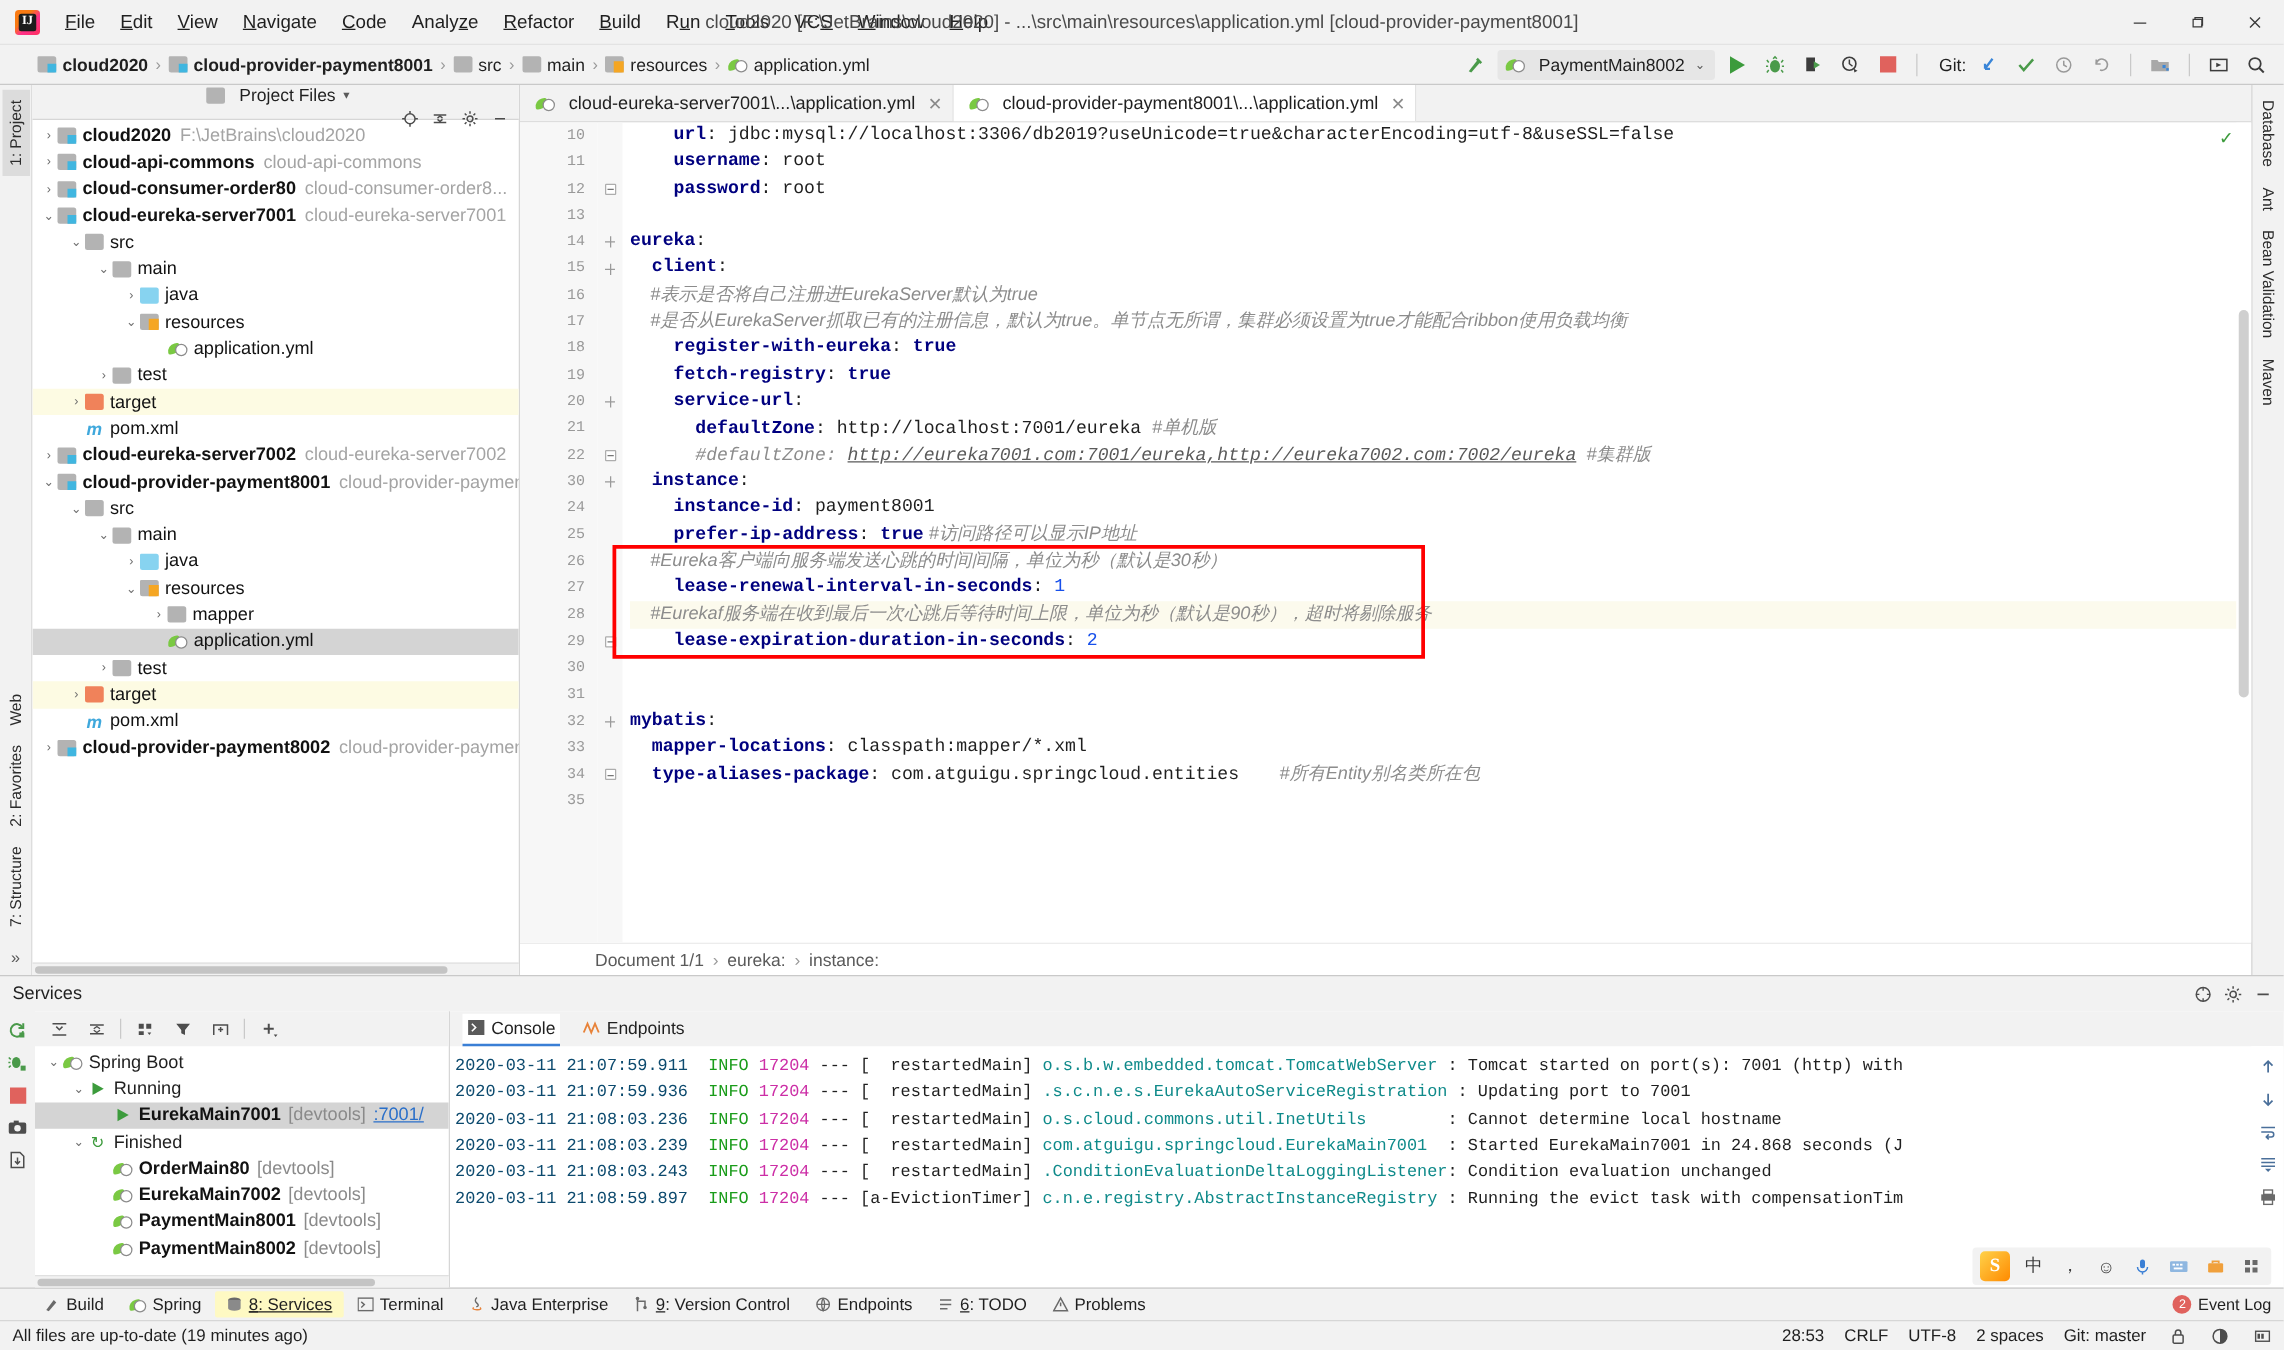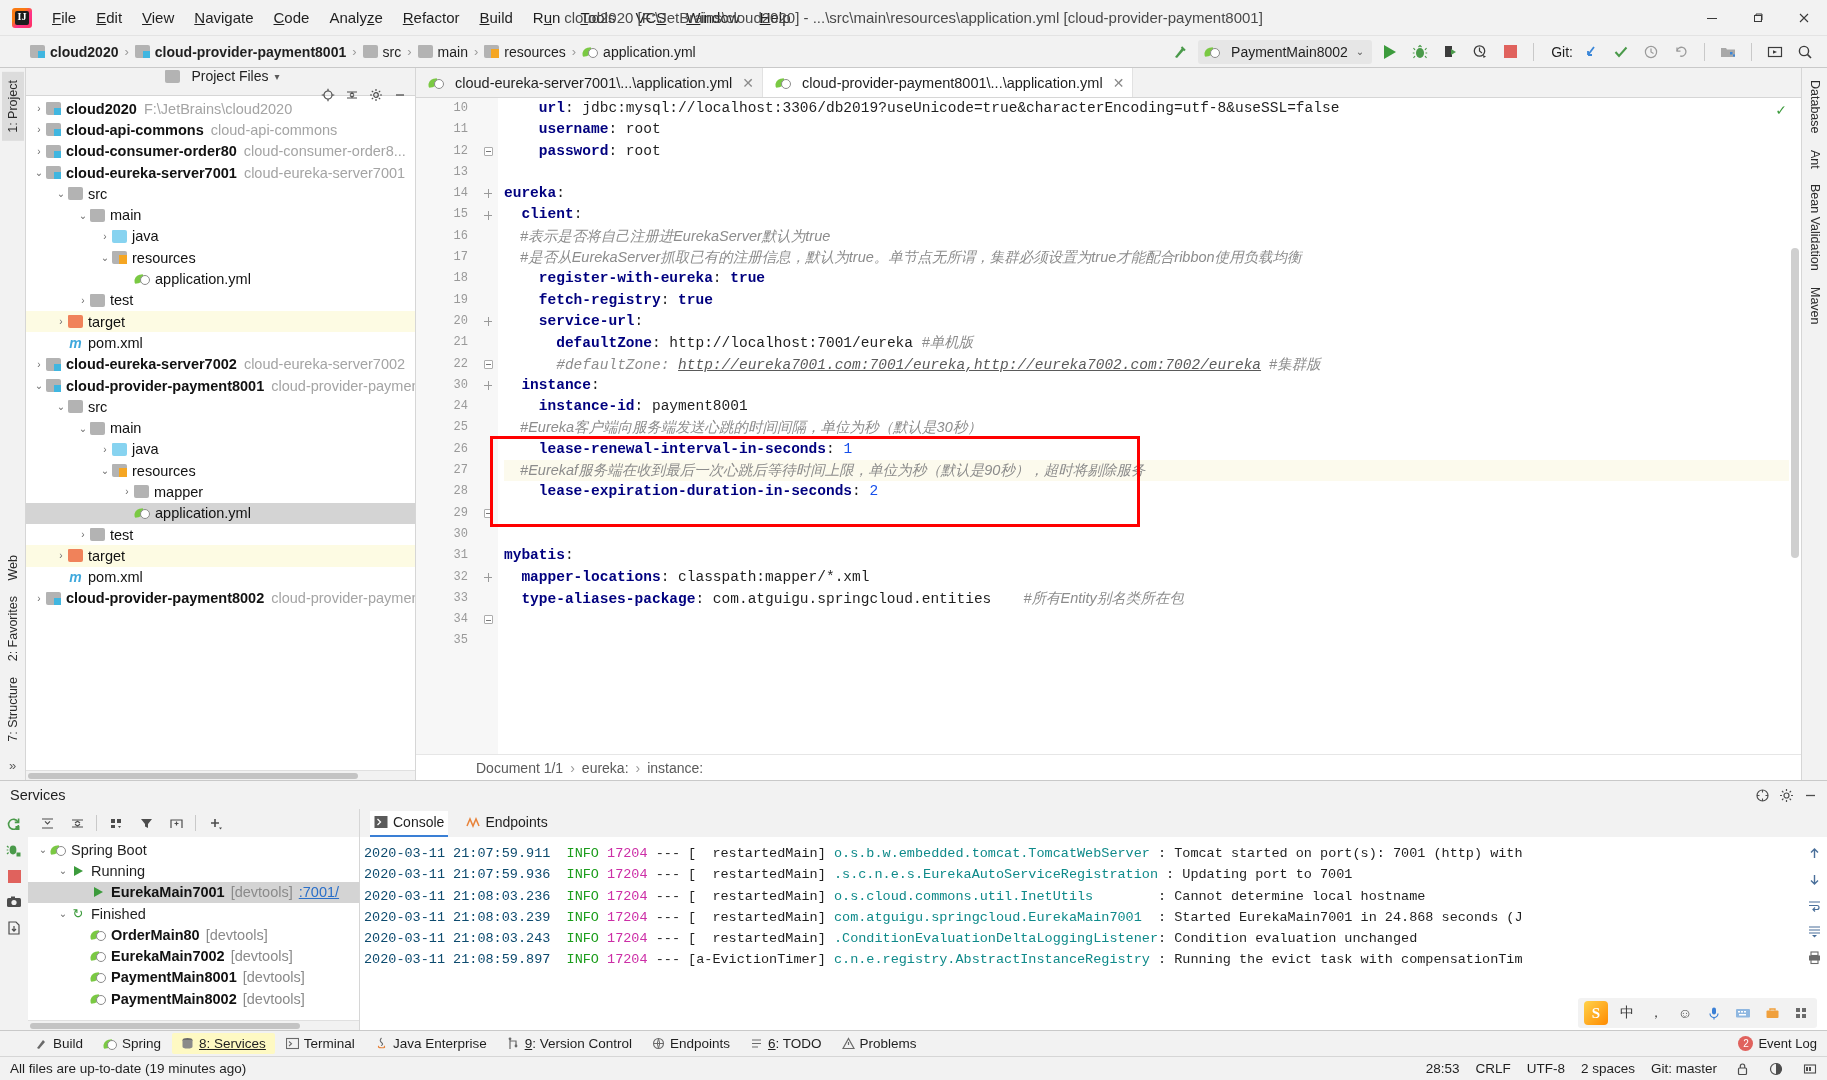--- a/index.html
+++ b/index.html
@@ -647,20 +647,21 @@
             <div class="cline"><span class="v">  </span><span class="k">client</span><span class="v">:</span></div>
             <div class="cline"><span class="cmt cmt-cn">    #表示是否将自己注册进EurekaServer默认为true</span></div>
             <div class="cline"><span class="cmt cmt-cn">    #是否从EurekaServer抓取已有的注册信息，默认为true。单节点无所谓，集群必须设置为true才能配合ribbon使用负载均衡</span></div>
             <div class="cline"><span class="v">    </span><span class="k">register-with-eureka</span><span class="v">: </span><span class="k">true</span></div>
             <div class="cline"><span class="v">    </span><span class="k">fetch-registry</span><span class="v">: </span><span class="k">true</span></div>
             <div class="cline"><span class="v">    </span><span class="k">service-url</span><span class="v">:</span></div>
             <div class="cline"><span class="v">      </span><span class="k">defaultZone</span><span class="v">: http://localhost:7001/eureka </span><span class="cmt cmt-cn">#单机版</span></div>
             <div class="cline"><span class="v">      </span><span class="cmt">#defaultZone: </span><span class="link">http://eureka7001.com:7001/eureka,http://eureka7002.com:7002/eureka</span><span class="cmt cmt-cn">  #集群版</span></div>
             <div class="cline"><span class="v">  </span><span class="k">instance</span><span class="v">:</span></div>
             <div class="cline"><span class="v">    </span><span class="k">instance-id</span><span class="v">: payment8001</span></div>
+            <div class="cline"><span class="v">    </span><span class="k">prefer-ip-address</span><span class="v">: </span><span class="k">true</span><span class="cmt cmt-cn"> #访问路径可以显示IP地址</span></div>
             <div class="cline"><span class="cmt cmt-cn">    #Eureka客户端向服务端发送心跳的时间间隔，单位为秒（默认是30秒）</span></div>
             <div class="cline"><span class="v">    </span><span class="k">lease-renewal-interval-in-seconds</span><span class="v">: </span><span class="num">1</span></div>
             <div class="cline hl"><span class="cmt cmt-cn">    #Eurekaf服务端在收到最后一次心跳后等待时间上限，单位为秒（默认是90秒），超时将剔除服务</span></div>
             <div class="cline"><span class="v">    </span><span class="k">lease-expiration-duration-in-seconds</span><span class="v">: </span><span class="num">2</span></div>
             <div class="cline">&nbsp;</div>
             <div class="cline">&nbsp;</div>
             <div class="cline"><span class="k">mybatis</span><span class="v">:</span></div>
             <div class="cline"><span class="v">  </span><span class="k">mapper-locations</span><span class="v">: classpath:mapper/*.xml</span></div>
             <div class="cline"><span class="v">  </span><span class="k">type-aliases-package</span><span class="v">: com.atguigu.springcloud.entities</span><span class="cmt cmt-cn">        #所有Entity别名类所在包</span></div>
             <div class="cline">&nbsp;</div>

